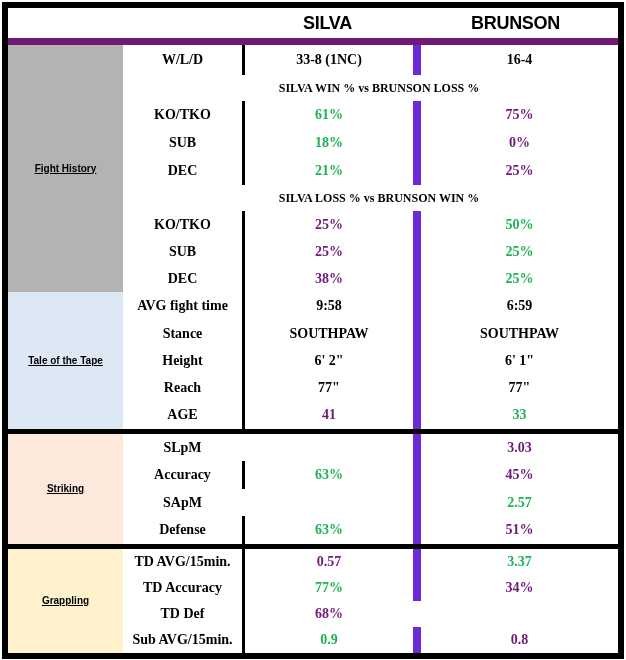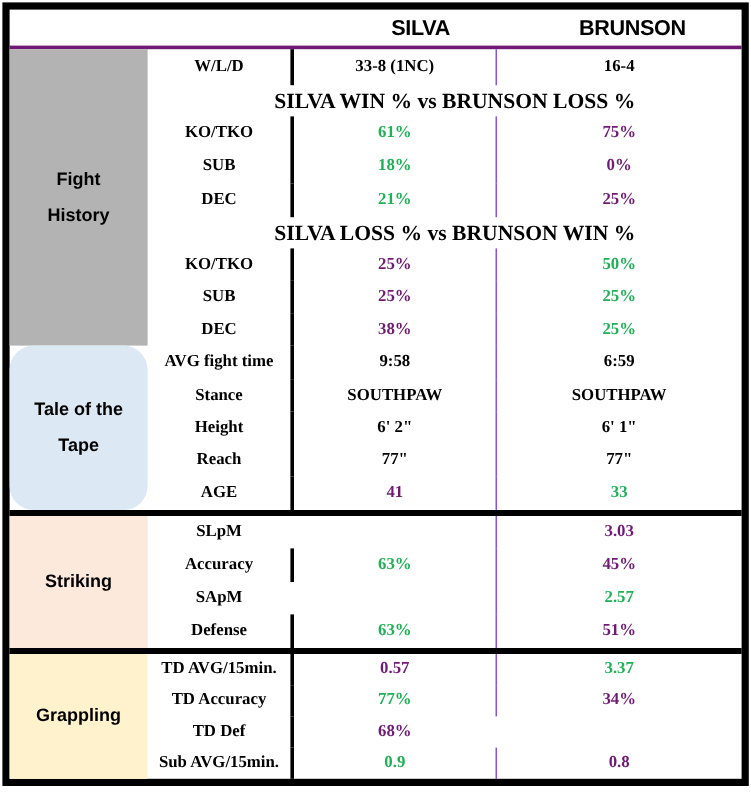--- a/index.html
+++ b/index.html
@@ -3,47 +3,47 @@
 <meta charset="utf-8">
 <style>
   html,body{margin:0;padding:0;background:#fff;}
   .board{
     width:610px;margin:2px auto 0 auto;border:6px solid #000;
     font-family:"Liberation Serif","DejaVu Serif",serif;color:#000;
     background:#fff;
   }
   .hdr{
     display:grid;grid-template-columns:115px 119px 171px 1fr;
-    height:30px;border-bottom:3px solid #701a75;align-items:center;padding-left:23px;
+    height:30px;border-bottom:7px solid #701a75;align-items:center;
   }
   .hdr .fname{
     text-align:center;font-family:"Liberation Sans","DejaVu Sans",sans-serif;
     font-weight:700;font-size:18px;letter-spacing:-0.3px;
   }
   .section{display:grid;grid-template-columns:115px 119px 171px 1fr;}
   .sec-fight{grid-template-rows:30px 26px 28px 28px 28px 26px 27px 27px 27px;}
   .sec-tale{grid-template-rows:28px 27px 27px 27px 28px;border-bottom:5px solid #000;}
   .sec-striking{grid-template-rows:27px 28px 27px 28px;border-bottom:5px solid #000;}
   .sec-grappling{grid-template-rows:26px 26px 26px 26px;}
   .side{
     grid-column:1;display:flex;align-items:center;justify-content:center;
     text-align:center;font-family:"Liberation Sans","DejaVu Sans",sans-serif;
-    font-weight:700;font-size:15px;line-height:2;padding:0 13px;
+    font-weight:700;font-size:10px;line-height:2;padding:0 13px;text-decoration:underline;
   }
   .sec-fight .side{grid-row:1 / span 9;background:#b3b3b3;}
-  .sec-tale .side{grid-row:1 / span 5;background:#dce8f4;border-radius:20px;}
+  .sec-tale .side{grid-row:1 / span 5;background:#dce8f4;}
   .sec-striking .side{grid-row:1 / span 4;background:#fce9dc;}
   .sec-grappling .side{grid-row:1 / span 4;background:#fff2cc;}
   .cell{display:flex;align-items:center;justify-content:center;
         font-weight:700;font-size:14px;}
   .lbl{grid-column:2;}
   .v1{grid-column:3;border-left:3px solid #000;}
-  .v2{grid-column:4;border-left:1px solid #6d28d9;}
+  .v2{grid-column:4;border-left:8px solid #6d28d9;}
   .subhead{grid-column:2 / 5;display:flex;align-items:center;justify-content:center;
-           font-weight:700;font-size:18px;padding-left:17px;}
+           font-weight:700;font-size:12px;padding-left:17px;}
   [data-tone="good"]{color:#1fb155;}
   [data-tone="bad"]{color:#701a75;}
   [data-tone="neutral"]{color:#000;}
 </style>
 </head>
 <body>
 
 <div class="board">
 
   <div class="hdr">

